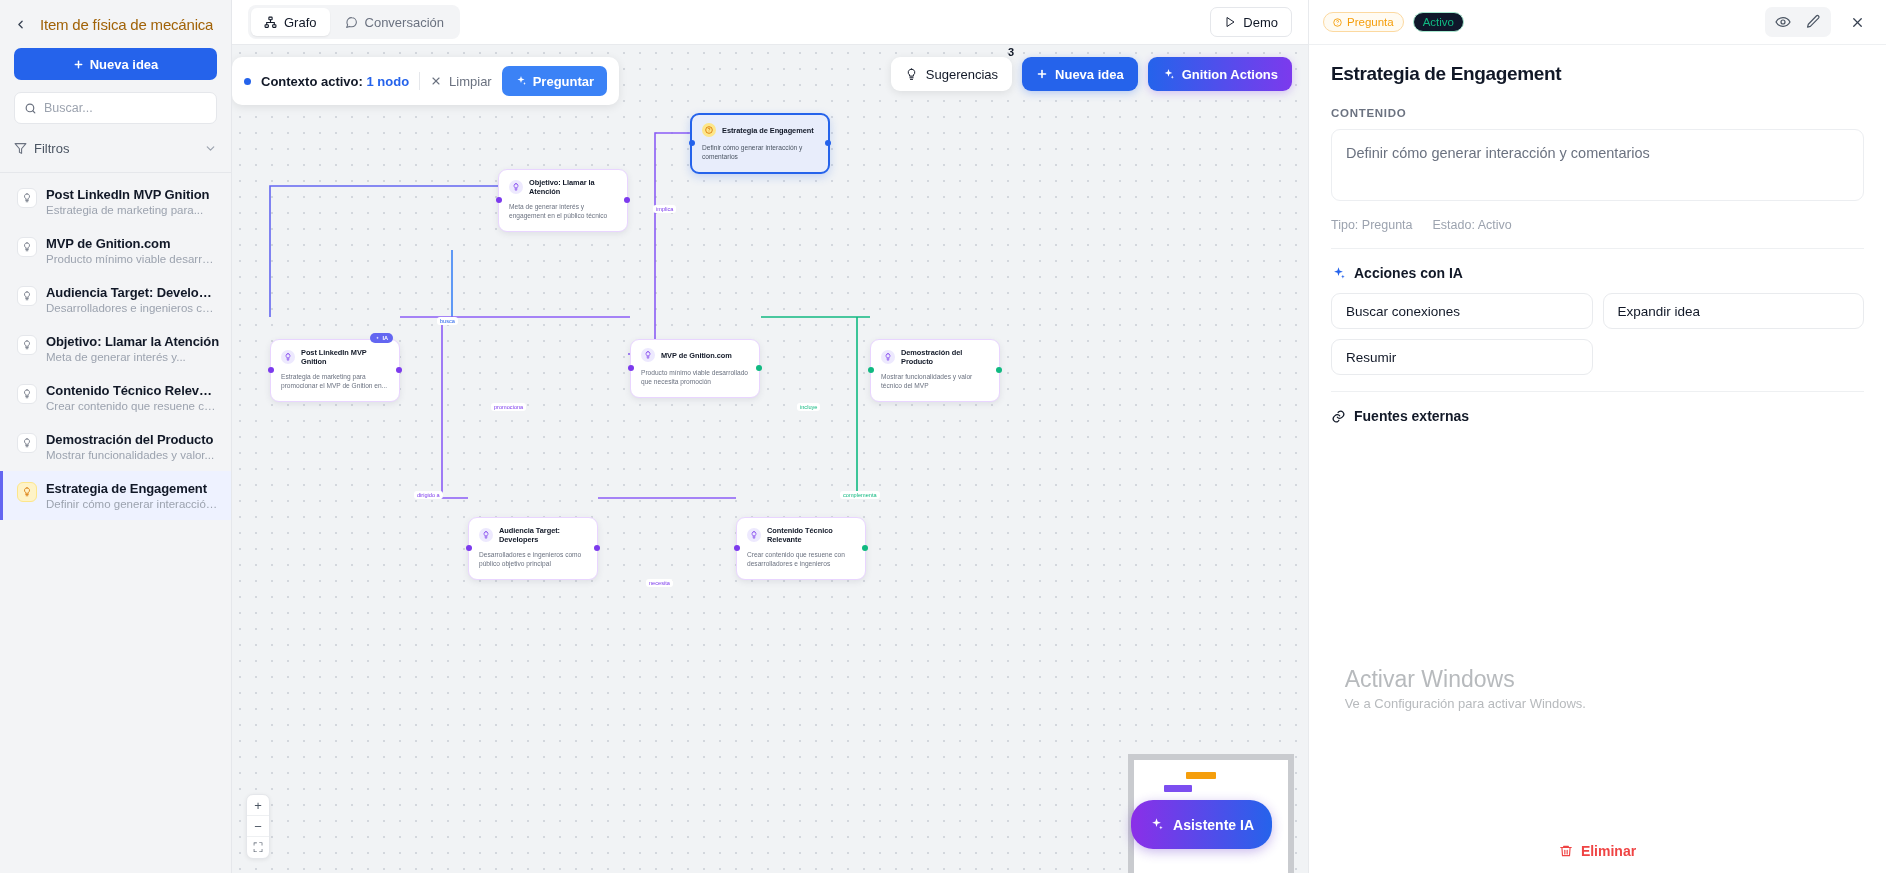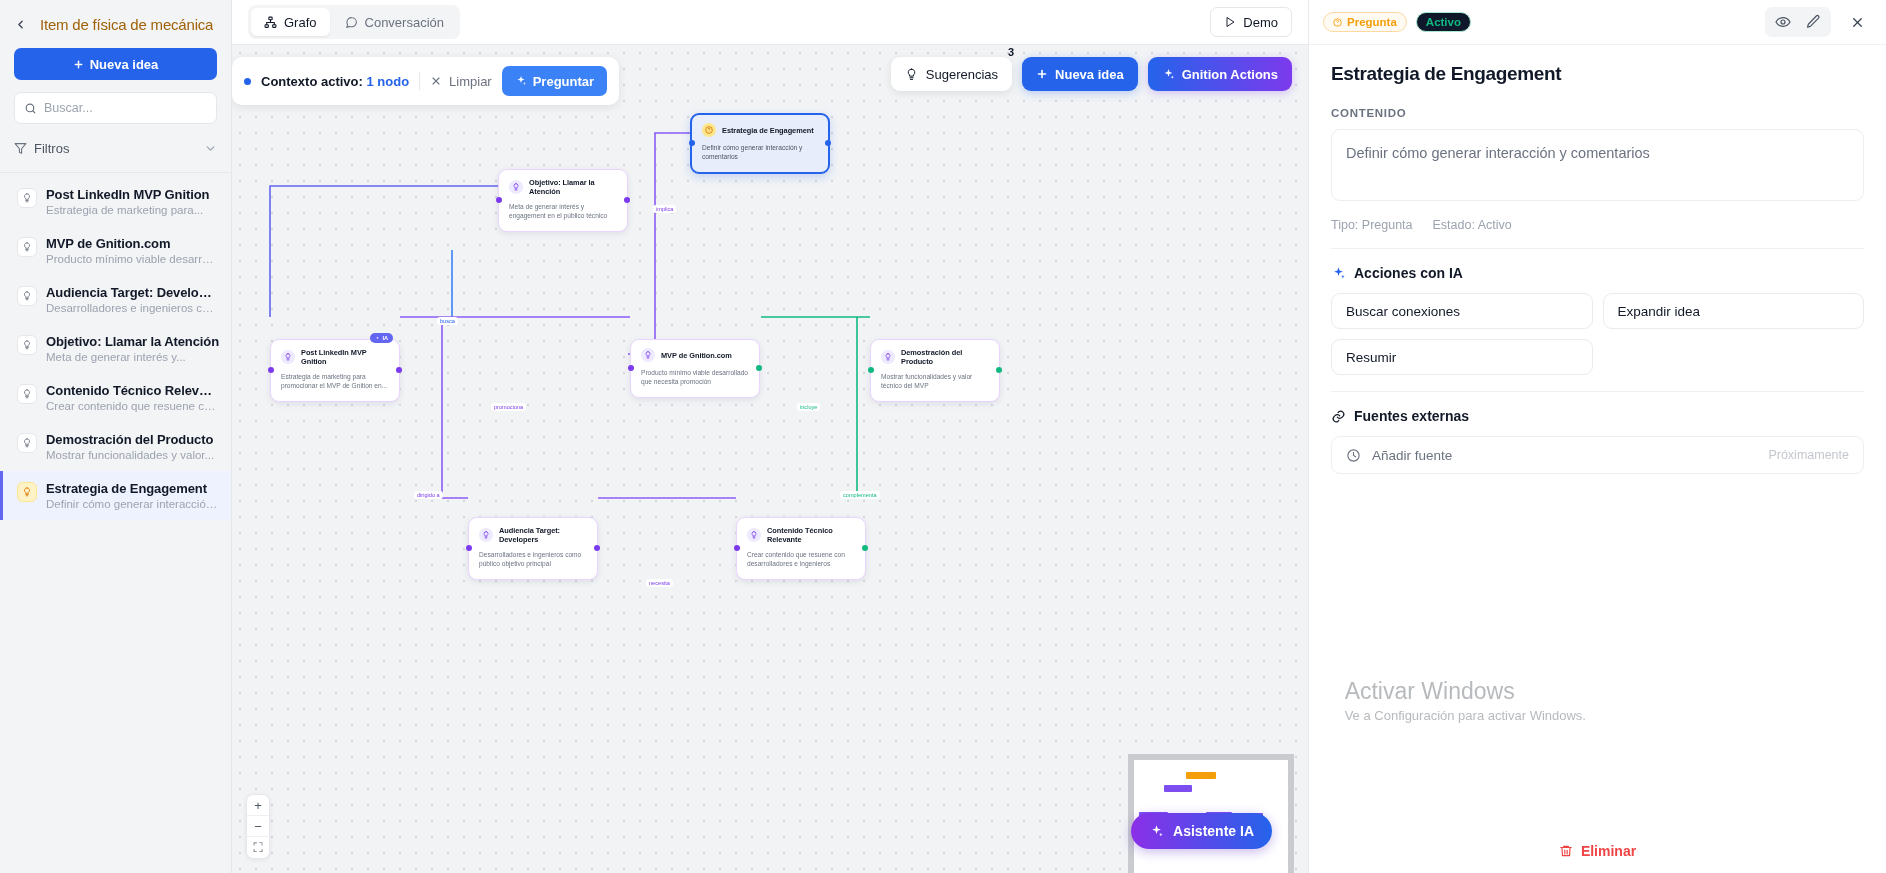--- a/index.html
+++ b/index.html
@@ -253,21 +253,21 @@
     z-index: 5;
   }
   .minimap-inner { background: #fff; width: 100%; height: 100%; position: relative; }
   .mm-n { position: absolute; height: 7px; border-radius: 1px; background: #7c4ef0; }
   .mm-n.orange { background: #f59e0b; }
 
   .assistant-btn {
     position: absolute; right: 36px; bottom: 24px; z-index: 9;
     display: flex; align-items: center; gap: 9px;
     background: linear-gradient(90deg,#8b2fe8 0%, #2563eb 100%);
-    color: #fff; border-radius: 22px; height: 36px; padding: 0 18px;
+    color: #fff; border-radius: 22px; height: 49px; padding: 0 18px;
     font-size: 14px; font-weight: 700; cursor: pointer; border: none;
     box-shadow: 0 3px 12px rgba(90,40,200,.32);
     font-family: "Liberation Sans", sans-serif;
     text-align: right;
   }
 
   
   .watermark {
     position: absolute; right: 40px; bottom: 28px; z-index: 1;
     text-align: left; color: #b7babd; pointer-events: none;
@@ -280,21 +280,21 @@
     width: 578px; flex: 0 0 578px; height: 873px;
     background: #fff; border-left: 1px solid #e8eaed;
     display: flex; flex-direction: column; position: relative;
   }
   .rp-top {
     height: 45px; display: flex; align-items: center; gap: 9px;
     padding: 0 16px 0 14px; border-bottom: 1px solid #eef0f2;
   }
   .chip {
     display: flex; align-items: center; gap: 5px;
-    border-radius: 11px; font-size: 11.5px; font-weight: 700;
+    border-radius: 11px; font-size: 11.5px; font-weight: 400;
     padding: 3px 9px; border: 1px solid;
   }
   .chip.q { color: #f59e0b; border-color: #fcd9a0; background: #fffbf2; }
   .chip.a { color: #10b981; border-color: #a7e8cf; background: #0f172a; }
   .rp-top-spacer { flex: 1; }
   .rp-icons {
     display: flex; align-items: center; gap: 4px;
     background: #f3f4f6; border-radius: 7px; padding: 3px 5px;
   }
   .rp-ic {
@@ -803,43 +803,32 @@
       <div class="rp-hr"></div>
       <div class="rp-sec-head">
         <span>
           <svg width="15" height="15" viewBox="0 0 24 24" fill="none" stroke="#111827" stroke-width="1.9" stroke-linecap="round">
               <path d="M10 13a5 5 0 0 0 7.5.5l2-2a5 5 0 0 0-7-7l-1.2 1.1"></path>
               <path d="M14 11a5 5 0 0 0-7.5-.5l-2 2a5 5 0 0 0 7 7L12.7 18"></path>
             </svg>
         </span>
         <span>Fuentes externas</span>
       </div>
-      <div class="rp-source">
-        <span>
-          <svg width="15" height="15" viewBox="0 0 24 24" fill="none" stroke="#6b7280" stroke-width="1.8" stroke-linecap="round">
-              <circle cx="12" cy="12" r="9"></circle>
-              <polyline points="12 7 12 12 15.5 14"></polyline>
-            </svg>
-        </span>
-        <span class="rp-source-label">Añadir fuente</span>
-        <span class="rp-source-sp"></span>
-        <span class="rp-source-soon">Próximamente</span>
-      </div>
     </div>
 
     <div class="rp-delete">
       <span>
         <svg width="14" height="14" viewBox="0 0 24 24" fill="none" stroke="#ef4444" stroke-width="2" stroke-linecap="round" stroke-linejoin="round">
             <polyline points="3 6 21 6"></polyline>
             <path d="M8 6V4h8v2M19 6l-1 14H6L5 6"></path>
             <line x1="10" y1="11" x2="10" y2="17"></line>
             <line x1="14" y1="11" x2="14" y2="17"></line>
           </svg>
       </span>
       <span>Eliminar</span>
     </div>
   </div>
 
-  <div class="watermark" style="right:300px;bottom:150px;">
+  <div class="watermark" style="right:300px;bottom:162px;">
     <div class="wm-1">Activar Windows</div>
     <div class="wm-2">Ve a Configuración para activar Windows.</div>
   </div>
 </div>
 
 </body></html>

